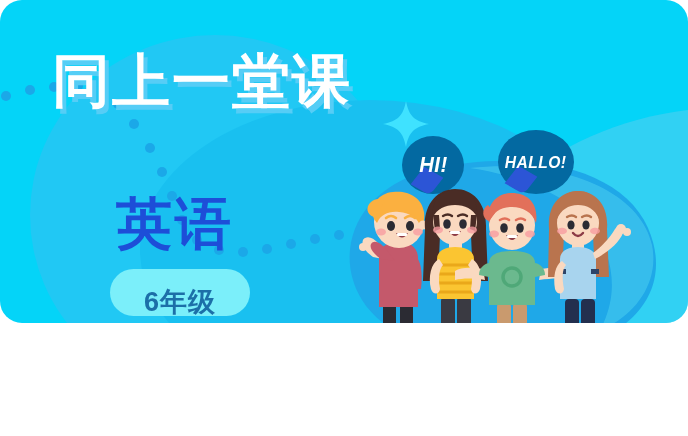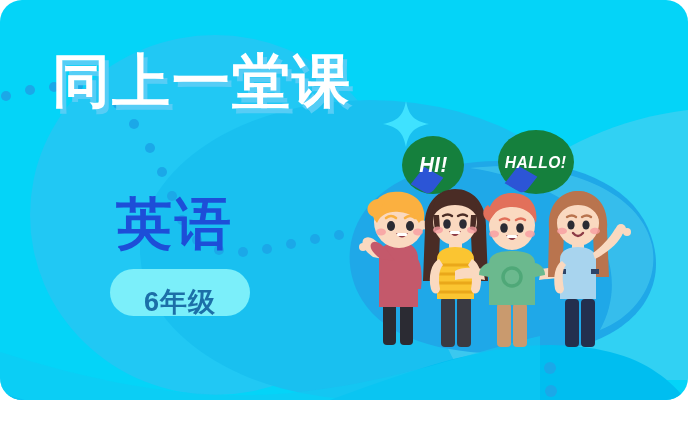--- a/index.html
+++ b/index.html
@@ -10,21 +10,21 @@
   body {
     width: 688px;
     height: 436px;
     overflow: hidden;
     font-family: "Liberation Sans", sans-serif;
   }
 
   #card {
     position: relative;
     width: 688px;
-    height: 400px;
+    height: 323px;
     border-radius: 22px;
     overflow: hidden;
     background: #04D4F8;
   }
 
   
   .bg-layer {
     position: absolute;
     inset: 0;
     width: 688px;
@@ -86,21 +86,21 @@
     color: #1C6FA8;
     letter-spacing: 1px;
     line-height: 1;
     font-family: "Liberation Sans", "DejaVu Sans", sans-serif;
   }
 
   
   .bubble {
     position: absolute;
     border-radius: 50%;
-    background: #15803d;
+    background: #0369a1;
     display: flex;
     align-items: center;
     justify-content: center;
   }
   .bubble::after {
     content: "";
     position: absolute;
     background: #2C55D6;
     width: 22px;
     height: 22px;

